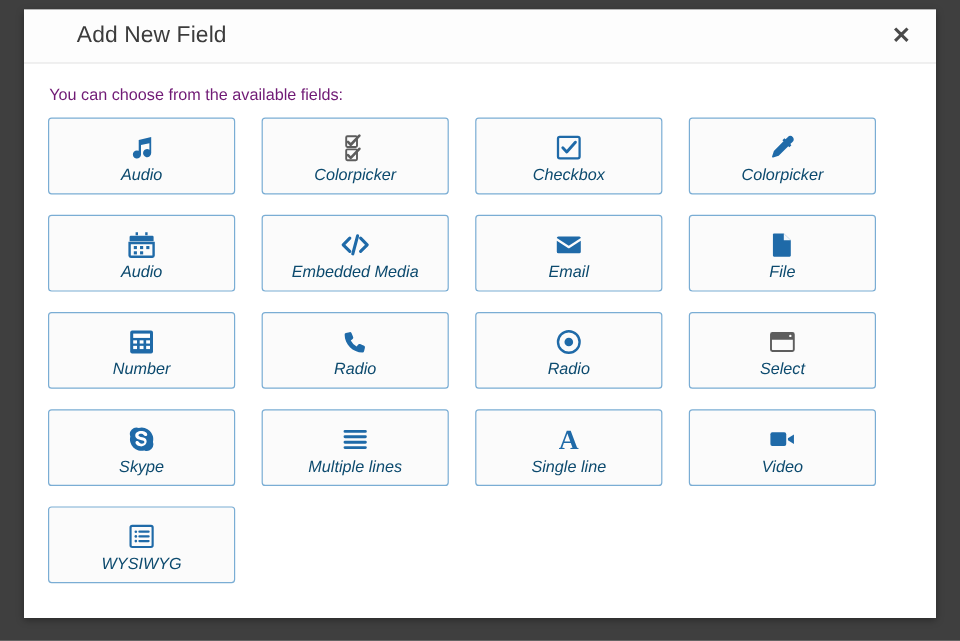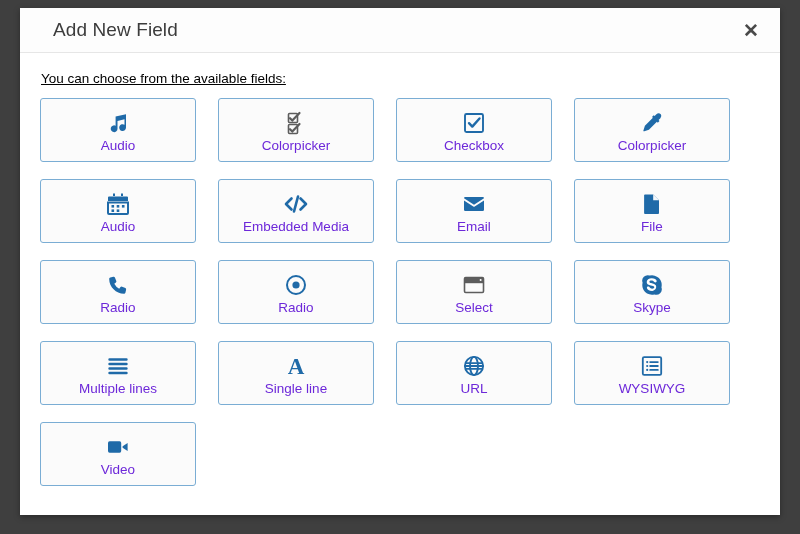--- a/index.html
+++ b/index.html
@@ -35,21 +35,21 @@
     border-bottom: 1px solid #e6e6e6;
     background: #fdfdfd;
     display: flex;
     align-items: center;
   }
 
   .modal-title {
     font-size: 19px;
     color: #3c3c3c;
     font-weight: normal;
-    margin: 5px;
+    margin: 16px;
     padding-left: 28px;
     letter-spacing: 0.1px;
   }
 
   .close-button {
     position: absolute;
     right: 16px;
     top: 50%;
     transform: translateY(-50%);
     width: 26px;
@@ -69,24 +69,23 @@
   }
 
   .modal-body {
     flex: 1;
     padding: 18px 20px 0 20px;
     box-sizing: border-box;
   }
 
   .intro-text {
     font-size: 13.5px;
-    color: #000000;
+    color: #701a75;
     margin: 0 0 12px 0;
     padding-left: 1px;
-    text-decoration: underline;
   }
 
   .field-grid {
     display: grid;
     grid-template-columns: repeat(4, 156px);
     gap: 17px 22px;
   }
 
   .field-tile {
     height: 64px;
@@ -109,23 +108,24 @@
     justify-content: center;
     margin-bottom: 3px;
     color: #1f6aa8;
   }
   .tile-icon svg { display: block; }
 
   .tile-icon.grey { color: #5d5d5d; }
 
   .tile-label {
     font-size: 13.5px;
-    color: #6d28d9;
+    color: #0c4a6e;
     line-height: 1;
     white-space: nowrap;
+    font-style: italic;
   }
 </style>
 </head>
 <body>
 
 <div class="modal">
 
   <div class="modal-header">
     <h1 class="modal-title">Add New Field</h1>
     <button class="close-button">✕</button>
@@ -209,20 +209,35 @@
             <svg width="24" height="24" viewBox="0 0 24 24" fill="currentColor">
               <path d="M5 2.5h8.2L19 8.3V21a.9.9 0 0 1-.9.9H5a.9.9 0 0 1-.9-.9V3.4A.9.9 0 0 1 5 2.5z"></path>
               <path d="M13.2 2.5 19 8.3h-5.8z" fill="#ffffff" opacity="0.95"></path>
             </svg>
           </span>
           <span class="tile-label">File</span>
         </div>
         <div class="field-tile">
           <span class="tile-icon">
             <svg width="24" height="24" viewBox="0 0 24 24" fill="currentColor">
+              <rect x="2.5" y="2.5" width="19" height="19" rx="1.6"></rect>
+              <rect x="5" y="5" width="14" height="3.6" fill="#ffffff"></rect>
+              <rect x="5" y="10.6" width="3.2" height="2.7" fill="#ffffff"></rect>
+              <rect x="10.4" y="10.6" width="3.2" height="2.7" fill="#ffffff"></rect>
+              <rect x="15.8" y="10.6" width="3.2" height="2.7" fill="#ffffff"></rect>
+              <rect x="5" y="15.2" width="3.2" height="2.7" fill="#ffffff"></rect>
+              <rect x="10.4" y="15.2" width="3.2" height="2.7" fill="#ffffff"></rect>
+              <rect x="15.8" y="15.2" width="3.2" height="2.7" fill="#ffffff"></rect>
+            </svg>
+          </span>
+          <span class="tile-label">Number</span>
+        </div>
+        <div class="field-tile">
+          <span class="tile-icon">
+            <svg width="24" height="24" viewBox="0 0 24 24" fill="currentColor">
               <path d="M19.4 15.1l-3.3-1.4a1.4 1.4 0 0 0-1.6.4l-1.3 1.6a11 11 0 0 1-4.9-4.9l1.6-1.3a1.4 1.4 0 0 0 .4-1.6L8.9 4.6A1.4 1.4 0 0 0 7.3 3.8L4.3 4.5A1.4 1.4 0 0 0 3.2 6c0 7.9 6.9 14.8 14.8 14.8a1.4 1.4 0 0 0 1.4-1.1l.7-3a1.4 1.4 0 0 0-.7-1.6z"></path>
             </svg>
           </span>
           <span class="tile-label">Radio</span>
         </div>
         <div class="field-tile">
           <span class="tile-icon">
             <svg width="24" height="24" viewBox="0 0 24 24" fill="none" stroke="currentColor" stroke-width="2">
               <circle cx="12" cy="12" r="9"></circle>
               <circle cx="12" cy="12" r="3.6" fill="currentColor" stroke="none"></circle>
@@ -261,47 +276,37 @@
         <div class="field-tile">
           <span class="tile-icon">
             <svg width="24" height="24" viewBox="0 0 24 24" fill="currentColor">
               <text x="12" y="20" text-anchor="middle" font-family="Liberation Serif, serif" font-size="23" font-weight="bold" fill="currentColor">A</text>
             </svg>
           </span>
           <span class="tile-label">Single line</span>
         </div>
         <div class="field-tile">
           <span class="tile-icon">
-            <svg width="24" height="24" viewBox="0 0 24 24" fill="none" stroke="currentColor" stroke-width="1.9">
-              <circle cx="12" cy="12" r="9.1"></circle>
-              <ellipse cx="12" cy="12" rx="4" ry="9.1"></ellipse>
-              <path d="M3.2 9.1h17.6M3.2 14.9h17.6M2.9 12h18.2"></path>
-            </svg>
-          </span>
-          <span class="tile-label">URL</span>
+            <svg width="24" height="24" viewBox="0 0 24 24" fill="currentColor">
+              <rect x="2" y="6.3" width="13.2" height="11.4" rx="1.6"></rect>
+              <path d="M16.6 11.2l5-3.1v7.8l-5-3.1z"></path>
+            </svg>
+          </span>
+          <span class="tile-label">Video</span>
         </div>
         <div class="field-tile">
           <span class="tile-icon">
             <svg width="24" height="24" viewBox="0 0 24 24" fill="none" stroke="currentColor" stroke-width="1.8">
               <rect x="2.8" y="3.2" width="18.4" height="17.6" rx="1.4"></rect>
               <circle cx="7.2" cy="8.1" r="1.1" fill="currentColor" stroke="none"></circle>
               <path d="M10.2 8.1h7.6" stroke-width="1.9" stroke-linecap="round"></path>
               <circle cx="7.2" cy="12" r="1.1" fill="currentColor" stroke="none"></circle>
               <path d="M10.2 12h7.6" stroke-width="1.9" stroke-linecap="round"></path>
               <circle cx="7.2" cy="15.9" r="1.1" fill="currentColor" stroke="none"></circle>
               <path d="M10.2 15.9h7.6" stroke-width="1.9" stroke-linecap="round"></path>
             </svg>
           </span>
           <span class="tile-label">WYSIWYG</span>
         </div>
-        <div class="field-tile">
-          <span class="tile-icon">
-            <svg width="24" height="24" viewBox="0 0 24 24" fill="currentColor">
-              <rect x="2" y="6.3" width="13.2" height="11.4" rx="1.6"></rect>
-              <path d="M16.6 11.2l5-3.1v7.8l-5-3.1z"></path>
-            </svg>
-          </span>
-          <span class="tile-label">Video</span>
-        </div>
       </div>
   </div>
 
 </div>
 
 </body></html>

